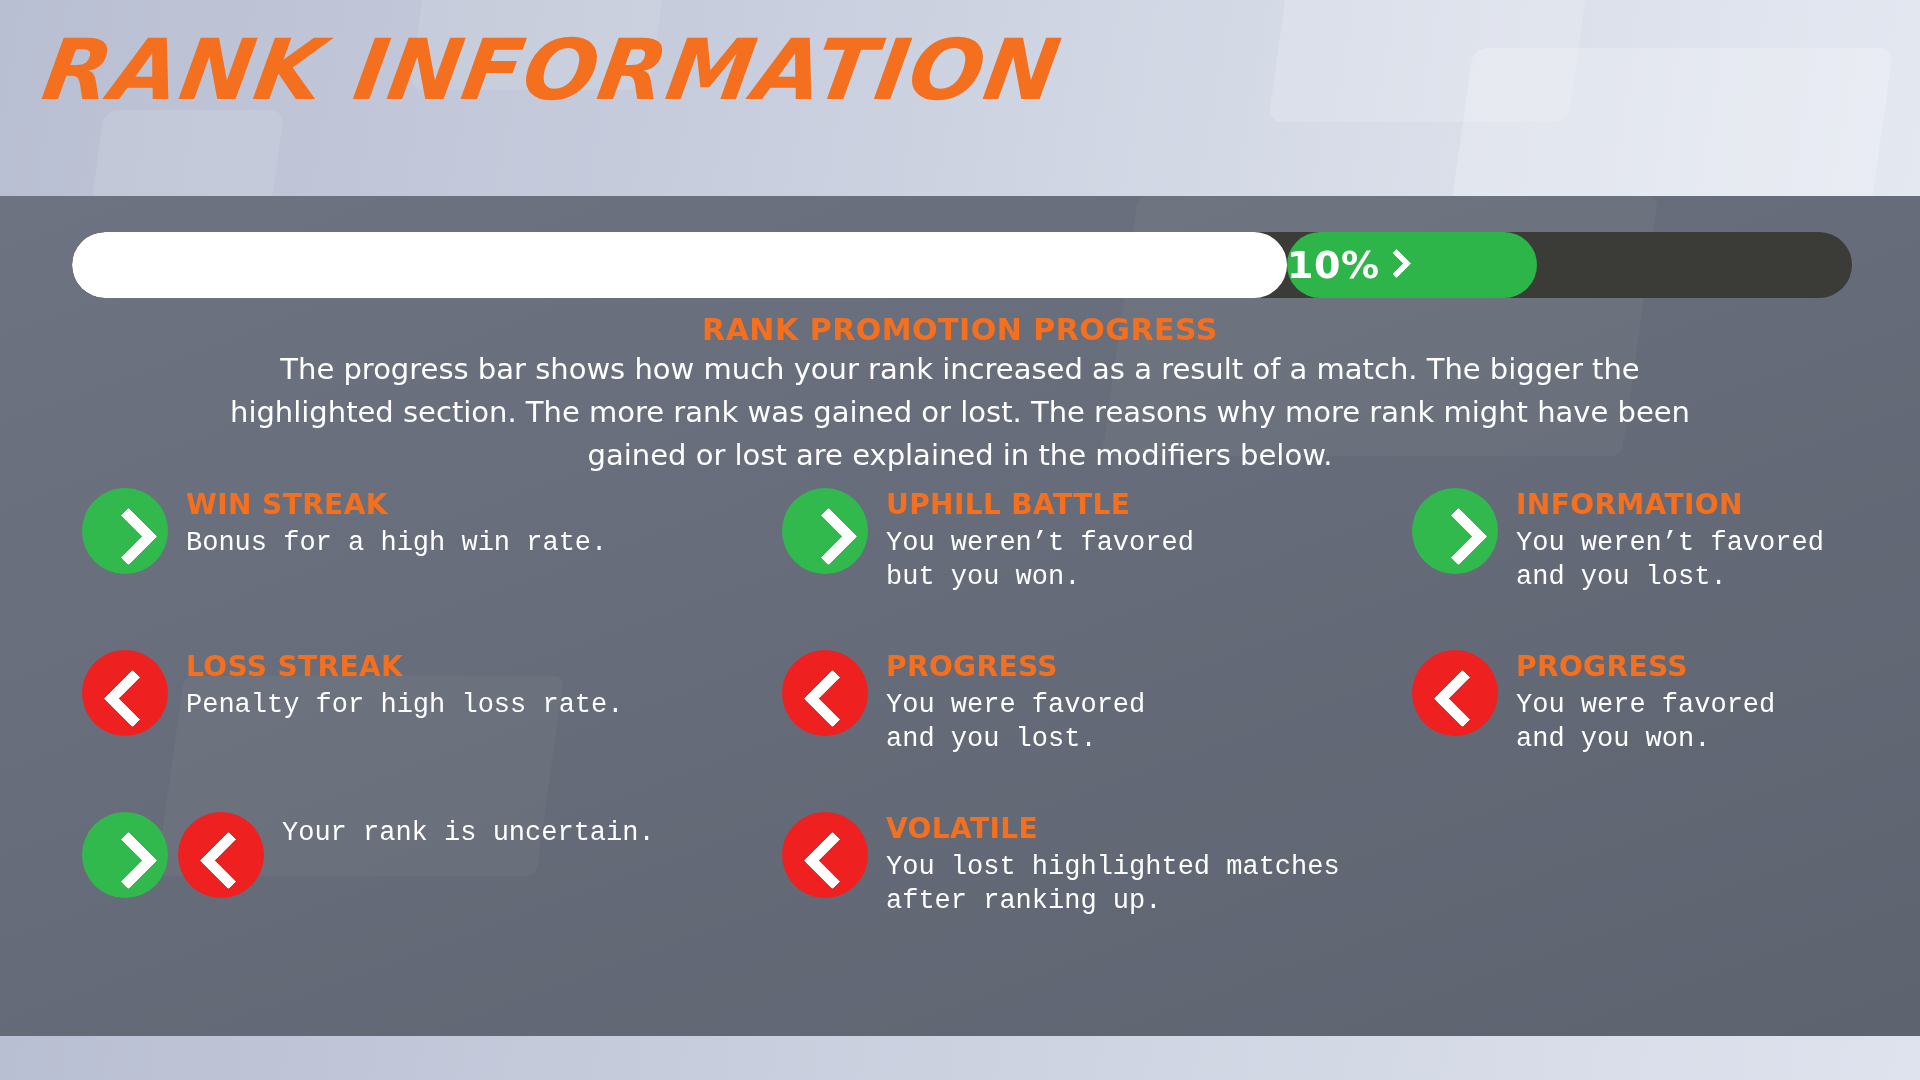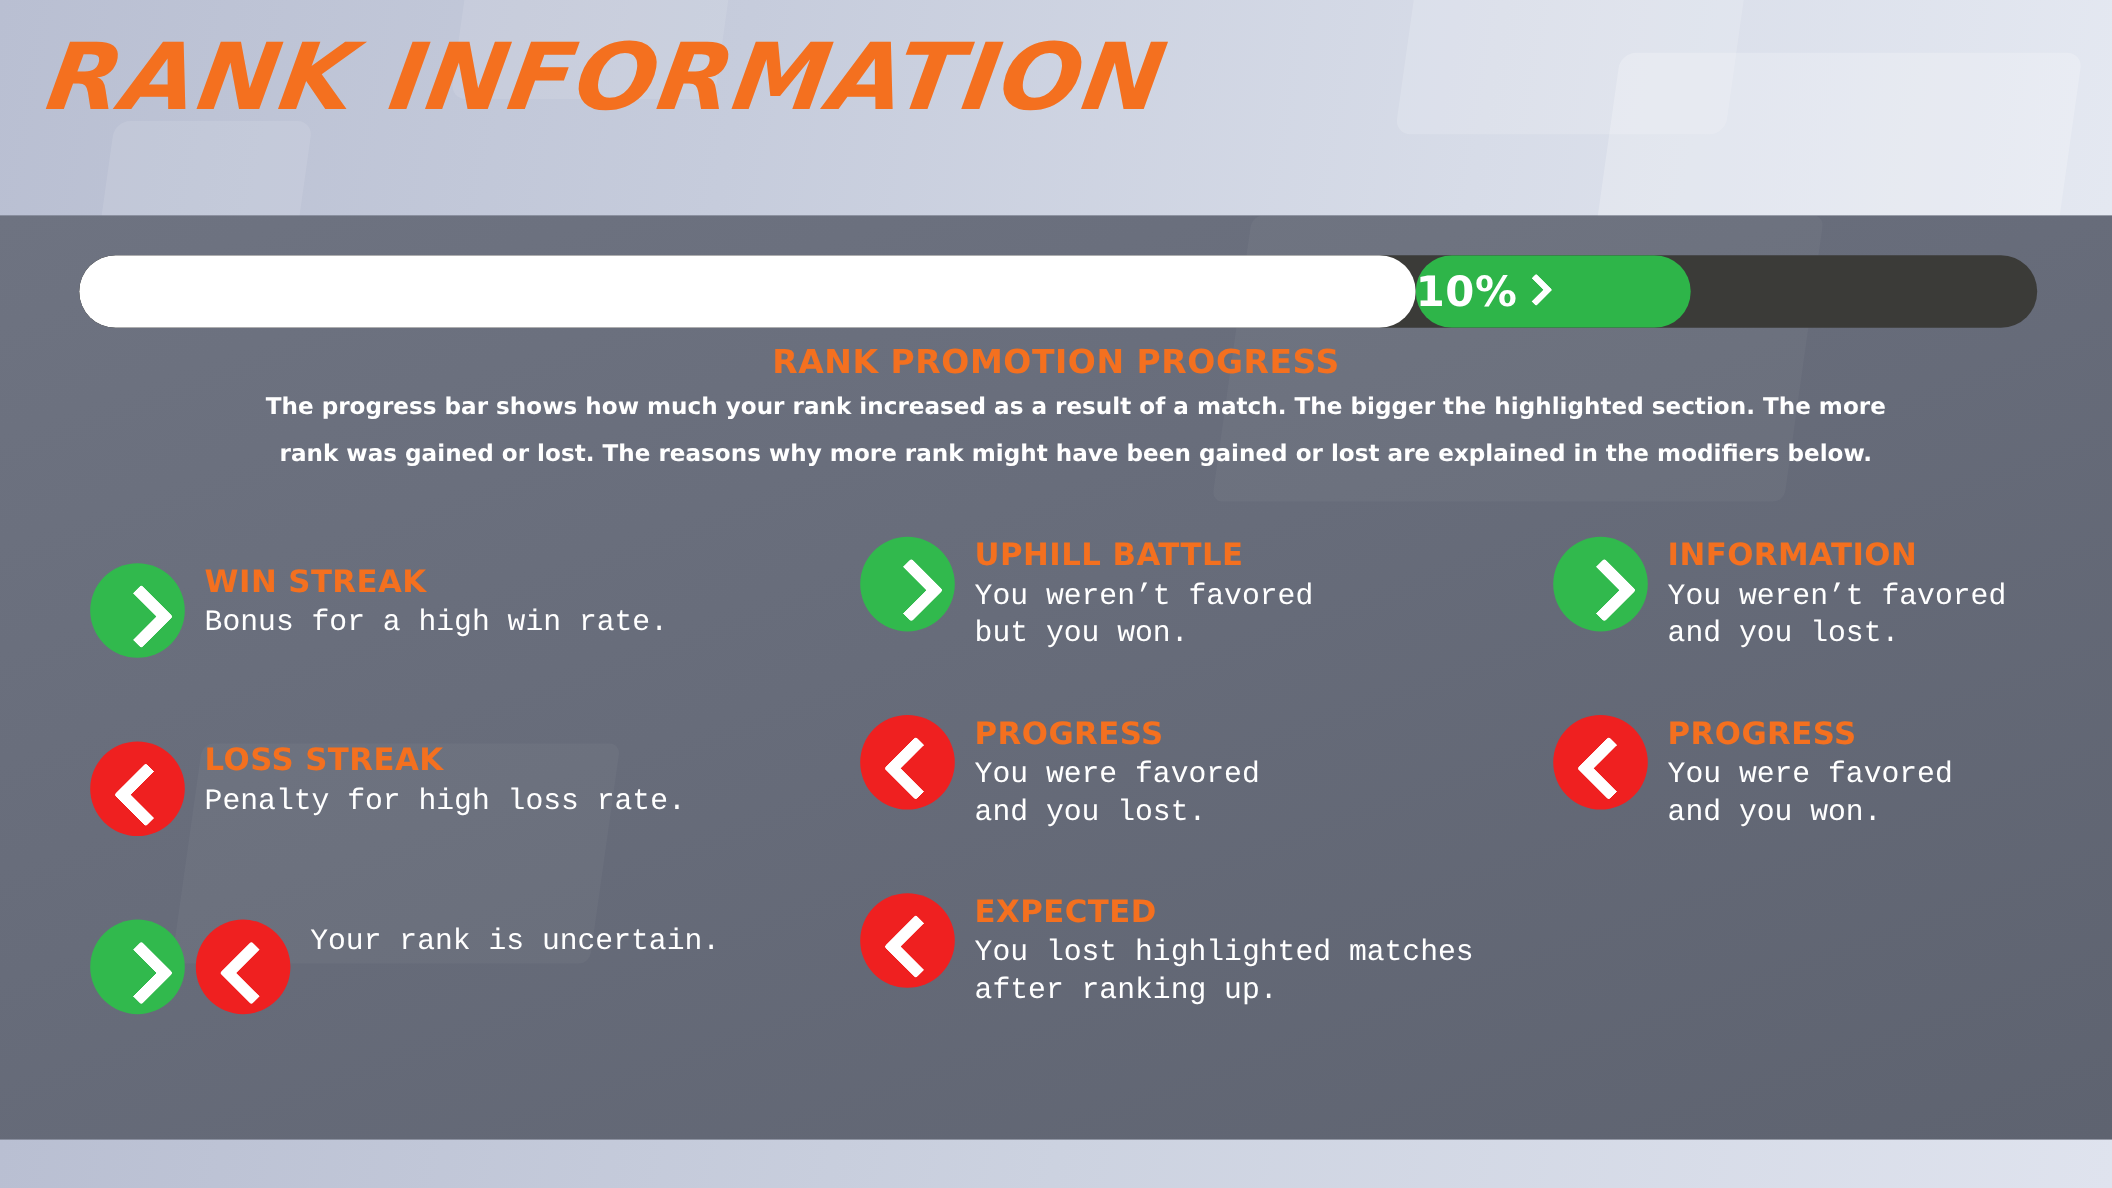--- a/index.html
+++ b/index.html
@@ -118,44 +118,43 @@
     width: 1920px;
     text-align: center;
     color: #f4701f;
     font-size: 30px;
     font-weight: bold;
     letter-spacing: 0.5px;
     font-family: "DejaVu Sans", sans-serif;
   }
   .section-desc {
     position: absolute;
-    left: 228px; top: 152px;
+    left: 210px; top: 152px;
     width: 1500px;
     text-align: center;
     color: #ffffff;
-    font-size: 21px;
+    font-size: 29px;
     line-height: 43px;
     font-family: "DejaVu Sans", sans-serif;
-    font-weight: bold;
   }
 
   
   .grid {
     position: absolute;
     left: 0; top: 290px;
     width: 1920px;
   }
   .grid-row { position: relative; height: 162px; }
   .cell {
     position: absolute;
     display: flex;
     align-items: flex-start;
     gap: 18px;
   }
-  .col1 { left: 82px; width: 620px; margin-top: 24px; }
+  .col1 { left: 82px; width: 620px; }
   .col2 { left: 782px; width: 560px; }
   .col3 { left: 1412px; width: 470px; }
 
   .icons { display: flex; gap: 10px; flex-shrink: 0; padding-top: 2px; }
 
   .circ {
     width: 86px; height: 86px;
     border-radius: 50%;
     position: relative;
     flex-shrink: 0;
@@ -307,21 +306,21 @@
           </div>
           <div class="txt">
             <div class="mod-desc">Your rank is uncertain.</div>
           </div>
         </div>
         <div class="cell col2">
           <div class="icons">
             <div class="circ down"></div>
           </div>
           <div class="txt">
-            <div class="mod-title">EXPECTED</div>
+            <div class="mod-title">VOLATILE</div>
             <div class="mod-desc">You lost highlighted matches
 after ranking up.</div>
           </div>
         </div>
       </div>
 
     </div>
   </div>
 
   <div class="footer"></div>

